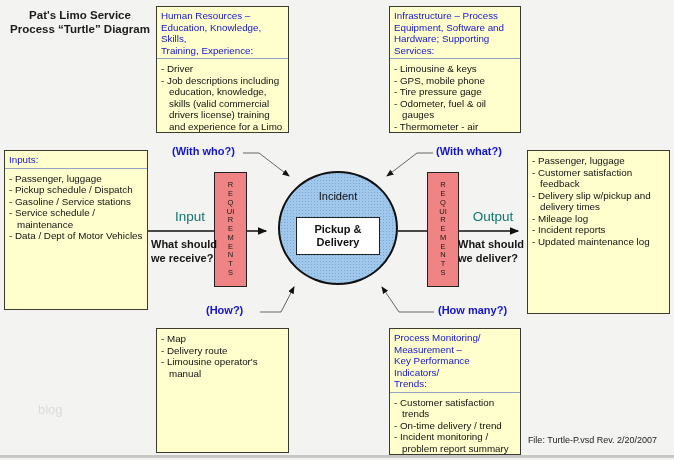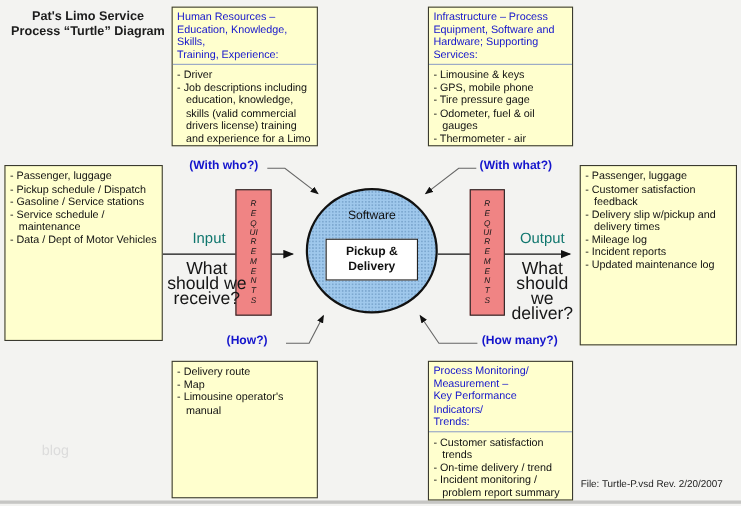--- a/index.html
+++ b/index.html
@@ -12,35 +12,35 @@
   .note{position:absolute;z-index:2;background:#ffffce;border:1px solid #3a3a30;
         font-size:9.8px;line-height:11.5px;color:#111;box-sizing:border-box;overflow:hidden;}
   .note-header{color:#1414cc;padding:3px 4px 2px 4px;border-bottom:1px solid #93a4c6;
                white-space:pre-line;}
   .note-body{padding:4px 3px 3px 4px;}
   .note-item{padding-left:8px;text-indent:-8px;}
   .note-item::before{content:"- ";}
   .req{position:absolute;z-index:2;background:#f08484;border:1px solid #222;
        display:flex;align-items:center;justify-content:center;box-sizing:border-box;}
   .req-text{width:9px;font-size:7.5px;line-height:8.8px;word-break:break-all;
-            text-align:center;color:#181818;letter-spacing:0;font-style:italic;}
+            text-align:center;color:#181818;letter-spacing:0;}
   .circle{position:absolute;left:278px;top:171px;width:120px;height:114px;z-index:2;
           border-radius:50%;background-color:#9fc8ec;border:2px solid #111;box-sizing:border-box;
           background-image:radial-gradient(rgba(35,85,135,.28) .6px,transparent .7px);
           background-size:3px 3px;}
   .circle-label{position:absolute;left:0;top:17px;width:100%;text-align:center;
                 font-size:11px;color:#111;}
   .process-box{position:absolute;left:16px;top:44px;width:84px;height:38px;background:#fff;
                border:1px solid #222;box-sizing:border-box;display:flex;align-items:center;
                justify-content:center;text-align:center;font-weight:bold;font-size:11px;
                line-height:13px;color:#111;}
   .lbl{position:absolute;z-index:3;}
   .lbl-blue{color:#1414cc;font-weight:bold;font-size:11px;white-space:nowrap;}
   .lbl-big{font-size:13.5px;color:#0f766e;text-align:center;}
-  .lbl-q{font-size:16px;line-height:13.5px;color:#161616;text-align:center;}
+  .lbl-q{font-size:11px;line-height:13.5px;color:#161616;font-weight:bold;}
   .watermark{position:absolute;left:38px;top:402px;font-size:13px;color:#dcdcdc;z-index:0;}
   .file-note{position:absolute;left:515px;top:435px;width:155px;text-align:center;
              font-size:9px;color:#222;z-index:3;}
 </style>
 </head>
 <body>
 
 <div class="stage">
 
   <div class="watermark">blog</div>
@@ -82,20 +82,21 @@
     <div class="note-body">
         <div class="note-item">Limousine &amp; keys</div>
         <div class="note-item">GPS, mobile phone</div>
         <div class="note-item">Tire pressure gage</div>
         <div class="note-item">Odometer, fuel &amp; oil gauges</div>
         <div class="note-item">Thermometer - air conditioner</div>
       </div>
   </div>
 
   <div class="note" style="left:4px;top:150px;width:144px;height:160px;">
+    <div class="note-header">Inputs:</div>
     <div class="note-body">
         <div class="note-item">Passenger, luggage</div>
         <div class="note-item">Pickup schedule / Dispatch</div>
         <div class="note-item">Gasoline / Service stations</div>
         <div class="note-item">Service schedule / maintenance</div>
         <div class="note-item">Data / Dept of Motor Vehicles</div>
       </div>
   </div>
 
   <div class="note" style="left:527px;top:150px;width:143px;height:164px;">
@@ -104,22 +105,22 @@
         <div class="note-item">Customer satisfaction feedback</div>
         <div class="note-item">Delivery slip w/pickup and delivery times</div>
         <div class="note-item">Mileage log</div>
         <div class="note-item">Incident reports</div>
         <div class="note-item">Updated maintenance log</div>
       </div>
   </div>
 
   <div class="note" style="left:156px;top:328px;width:133px;height:125px;">
     <div class="note-body">
+        <div class="note-item">Map</div>
         <div class="note-item">Delivery route</div>
-        <div class="note-item">Map</div>
         <div class="note-item">Limousine operator's manual</div>
       </div>
   </div>
 
   <div class="note" style="left:389px;top:328px;width:132px;height:127px;">
     <div class="note-header">Process Monitoring/
 Measurement  –
 Key Performance Indicators/
 Trends:</div>
     <div class="note-body">
@@ -130,21 +131,21 @@
   </div>
 
   <div class="req" style="left:214px;top:172px;width:33px;height:115px;">
     <div class="req-text">REQUIREMENTS</div>
   </div>
   <div class="req" style="left:427px;top:172px;width:32px;height:115px;">
     <div class="req-text">REQUIREMENTS</div>
   </div>
 
   <div class="circle">
-    <div class="circle-label">Software</div>
+    <div class="circle-label">Incident</div>
     <div class="process-box">Pickup &amp; Delivery</div>
   </div>
 
   <div class="lbl lbl-blue" style="left:172px;top:145px;">(With who?)</div>
   <div class="lbl lbl-blue" style="left:436px;top:145px;">(With what?)</div>
   <div class="lbl lbl-blue" style="left:206px;top:304px;">(How?)</div>
   <div class="lbl lbl-blue" style="left:438px;top:304px;">(How many?)</div>
 
   <div class="lbl lbl-big" style="left:162px;top:209px;width:56px;">Input</div>
   <div class="lbl lbl-q" style="left:151px;top:238px;width:74px;">What should we receive?</div>

